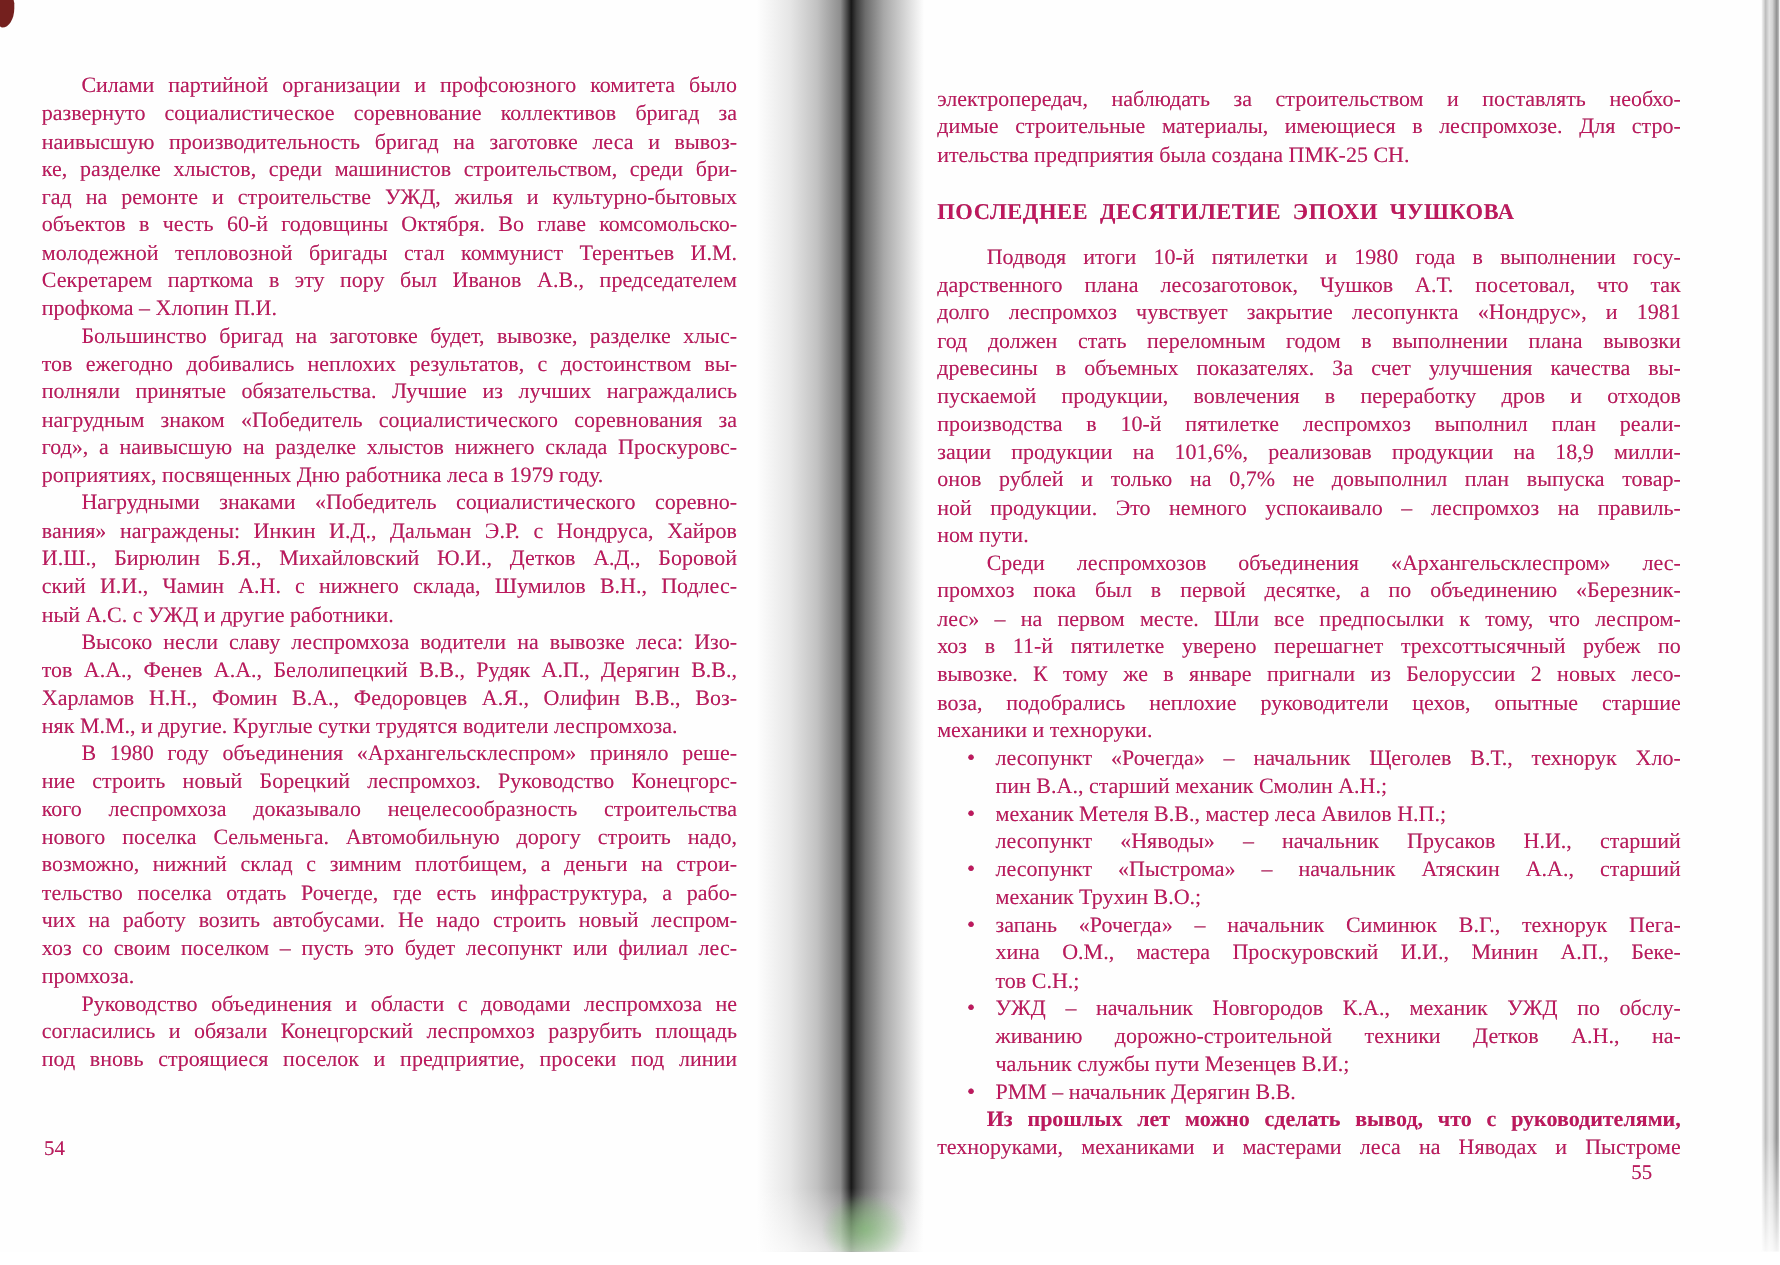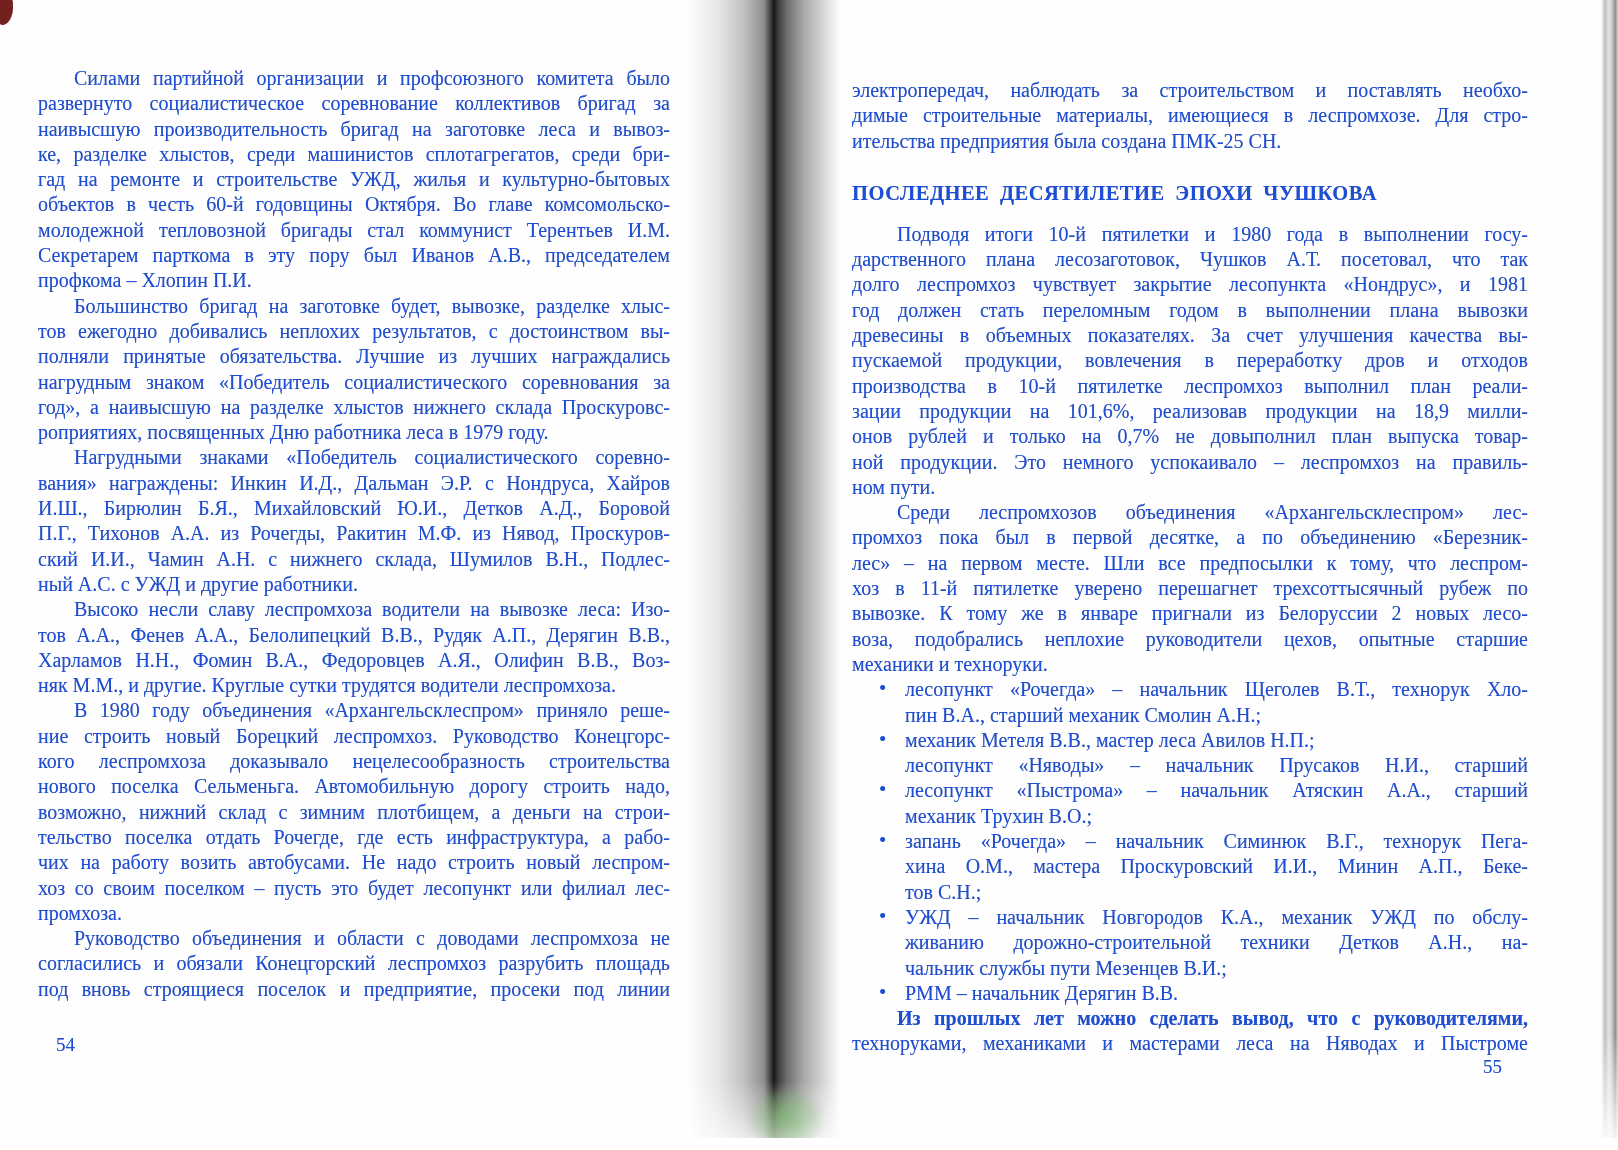--- a/index.html
+++ b/index.html
@@ -2,21 +2,21 @@
 <html><head>
 <meta charset="utf-8">
 <style>
   html,body{margin:0;padding:0;background:#ffffff;}
   .spread{
     position:relative;
     width:1618px;height:1138px;
     background:#fefefe;
     overflow:hidden;
     font-family:"Liberation Serif", serif;
-    color:#1d4ed8;
+    color:#be185d;
   }
   .col{
     position:absolute;
     font-size:20px;
     line-height:25.3px;
     text-shadow:0 0 0.5px rgba(30,30,30,0.35);
   }
   .col-left{left:38px;top:66px;width:632px;}
   .col-right{left:852px;top:78px;width:676px;}
   .tl{text-align:justify;}
@@ -34,21 +34,21 @@
   .bullet-item{position:relative;padding-left:53px;}
   .bullet-dot{
     position:absolute;left:27px;top:-1px;
     font-size:21px;
   }
   .pagenum{
     position:absolute;
     font-size:19px;
     text-shadow:0 0 0.5px rgba(30,30,30,0.35);
   }
-  .pagenum-left{left:40px;top:1034px;margin-left:16px;}
+  .pagenum-left{left:40px;top:1034px;}
   .pagenum-right{left:1483px;top:1056px;}
   
   .gutter{
     position:absolute;left:688px;top:0;width:152px;height:1150px;
     background:linear-gradient(to right,
       rgba(250,250,250,0) 0%,
       rgba(228,228,228,0.95) 20%,
       #c2c2c2 36%,
       #8e8e8e 50%,
       #474747 54%,
@@ -97,40 +97,39 @@
 </head>
 <body>
 
 <div class="spread">
 
   <div class="col col-left" id="left-col">
       <div class="para">
         <div class="tl full" style="text-indent: 36px;">Силами партийной организации и профсоюзного комитета было</div>
         <div class="tl full">развернуто социалистическое соревнование коллективов бригад за</div>
         <div class="tl full">наивысшую производительность бригад на заготовке леса и вывоз-</div>
-        <div class="tl full">ке, разделке хлыстов, среди машинистов сплотагрегатов, среди бри-</div>
+        <div class="tl full">ке, разделке хлыстов, среди машинистов строительством, среди бри-</div>
         <div class="tl full">гад на ремонте и строительстве УЖД, жилья и культурно-бытовых</div>
         <div class="tl full">объектов в честь 60-й годовщины Октября. Во главе комсомольско-</div>
         <div class="tl full">молодежной тепловозной бригады стал коммунист Терентьев И.М.</div>
         <div class="tl full">Секретарем парткома в эту пору был Иванов А.В., председателем</div>
         <div class="tl">профкома – Хлопин П.И.</div>
       </div>
       <div class="para">
         <div class="tl full" style="text-indent: 36px;">Большинство бригад на заготовке будет, вывозке, разделке хлыс-</div>
         <div class="tl full">тов ежегодно добивались неплохих результатов, с достоинством вы-</div>
         <div class="tl full">полняли принятые обязательства. Лучшие из лучших награждались</div>
         <div class="tl full">нагрудным знаком «Победитель социалистического соревнования за</div>
         <div class="tl full">год», а наивысшую на разделке хлыстов нижнего склада Проскуровс-</div>
         <div class="tl">роприятиях, посвященных Дню работника леса в 1979 году.</div>
       </div>
       <div class="para">
         <div class="tl full" style="text-indent: 36px;">Нагрудными знаками «Победитель социалистического соревно-</div>
         <div class="tl full">вания» награждены: Инкин И.Д., Дальман Э.Р. с Нондруса, Хайров</div>
         <div class="tl full">И.Ш., Бирюлин Б.Я., Михайловский Ю.И., Детков А.Д., Боровой</div>
-        <div class="tl full">П.Г., Тихонов А.А. из Рочегды, Ракитин М.Ф. из Нявод, Проскуров-</div>
         <div class="tl full">ский И.И., Чамин А.Н. с нижнего склада, Шумилов В.Н., Подлес-</div>
         <div class="tl">ный А.С. с УЖД и другие работники.</div>
       </div>
       <div class="para">
         <div class="tl full" style="text-indent: 36px;">Высоко несли славу леспромхоза водители на вывозке леса: Изо-</div>
         <div class="tl full">тов А.А., Фенев А.А., Белолипецкий В.В., Рудяк А.П., Дерягин В.В.,</div>
         <div class="tl full">Харламов Н.Н., Фомин В.А., Федоровцев А.Я., Олифин В.В., Воз-</div>
         <div class="tl">няк М.М., и другие. Круглые сутки трудятся водители леспромхоза.</div>
       </div>
       <div class="para">

